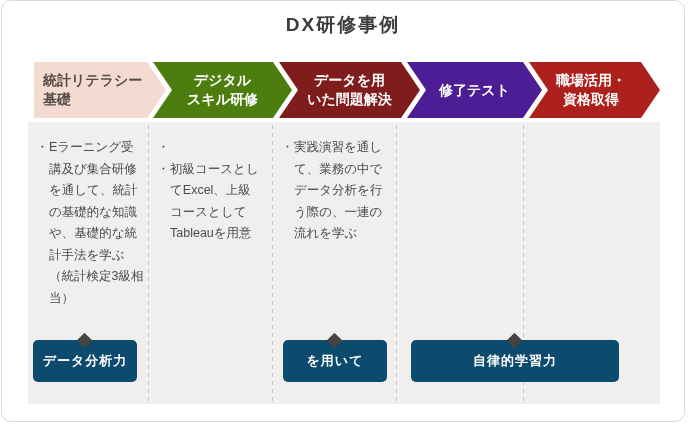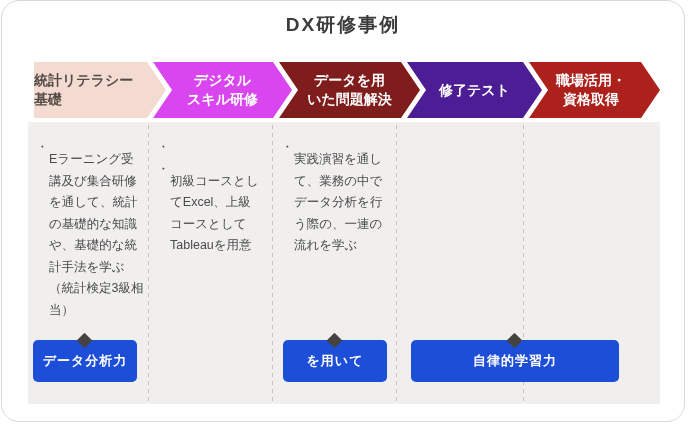--- a/index.html
+++ b/index.html
@@ -3,38 +3,38 @@
 <meta charset="utf-8">
 <style>
   html,body{margin:0;padding:0;background:#ffffff;}
   body{
     width:688px;height:424px;position:relative;
     font-family:"Liberation Sans","DejaVu Sans",sans-serif;
     -webkit-font-smoothing:antialiased;
   }
   .frame{
     position:absolute;left:1px;top:0;width:684px;height:422px;
-    background:#ffffff;border:1px solid #dbd8d5;border-radius:18px;
+    background:#ffffff;border:1px solid #dbd8d5;border-radius:10px;
     box-sizing:border-box;overflow:hidden;
   }
   .title{
     position:absolute;top:11px;left:0;width:100%;
     text-align:center;font-size:19px;font-weight:700;
     letter-spacing:2px;color:#3c3c3c;
   }
   
   .steps{position:absolute;left:32px;top:61px;height:56px;display:flex;z-index:3;}
   .step{
     height:56px;display:flex;align-items:center;justify-content:center;
     font-size:14px;font-weight:700;line-height:19px;text-align:center;
     clip-path:polygon(0 0, calc(100% - 19px) 0, 100% 50%, calc(100% - 19px) 100%, 0 100%, 19px 50%);
     box-sizing:border-box;
   }
   .step + .step{margin-left:-13px;}
-  .step:nth-child(1){width:132px;clip-path:polygon(0 0, calc(100% - 19px) 0, 100% 50%, calc(100% - 19px) 100%, 0 100%);justify-content:flex-start;text-align:left;}
+  .step:nth-child(1){width:132px;clip-path:polygon(0 0, calc(100% - 19px) 0, 100% 50%, calc(100% - 19px) 100%, 0 100%);justify-content:flex-start;text-align:left;padding-left:9px;}
   .step:nth-child(2){width:139px;}
   .step:nth-child(3){width:141px;}
   .step:nth-child(4){width:135px;}
   .step:nth-child(5){width:131px;justify-content:flex-start;text-align:center;padding-left:27px;}
   .step-label{white-space:pre-line;}
   
   .panel{
     position:absolute;left:26px;top:121px;width:632px;height:282px;
     background:#f0efee;z-index:0;
   }
@@ -44,25 +44,25 @@
   }
   .sep1{left:120px}.sep2{left:244px}.sep3{left:368px}.sep4{left:495px}
   
   .col{
     position:absolute;top:136px;width:118px;z-index:2;
     font-size:12.5px;line-height:21.5px;color:#4a4a4a;
   }
   .col1{left:34px}.col2{left:155px}.col3{left:279px}
   .bullet{display:flex;margin:0;}
   .bullet .dot{flex:0 0 13px;}
-  .bullet .txt{white-space:pre-line;flex:1;margin-top:12px;}
+  .bullet .txt{white-space:pre-line;flex:1;}
   
   .skill{
     position:absolute;top:339px;height:42px;z-index:2;
-    background:#1d4ed8;border-radius:5px;
+    background:#0c4a6e;border-radius:5px;
     display:flex;align-items:center;justify-content:center;
     color:#ffffff;font-size:13px;font-weight:700;letter-spacing:1px;
   }
   .skill1{left:31px;width:104px}
   .skill2{left:155px;width:106px}
   .skill3{left:281px;width:104px}
   .skill4{left:409px;width:208px}
   .caret{
     position:absolute;top:-5px;left:50%;margin-left:-6px;
     width:11px;height:11px;background:#454440;
@@ -74,21 +74,21 @@
 
 <div class="frame">
 
   <div class="title">DX研修事例</div>
 
   <div class="steps">
     <div class="step" style="background-color: rgb(243, 219, 209); color: rgb(84, 75, 71);">
       <span class="step-label">統計リテラシー
 基礎</span>
     </div>
-    <div class="step" style="background-color: #d946ef; color: rgb(255, 255, 255);">
+    <div class="step" style="background-color: #4d7c0f; color: rgb(255, 255, 255);">
       <span class="step-label">デジタル
 スキル研修</span>
     </div>
     <div class="step" style="background-color: #7f1d1d; color: rgb(255, 255, 255);">
       <span class="step-label">データを用
 いた問題解決</span>
     </div>
     <div class="step" style="background-color: #4c1d95; color: rgb(255, 255, 255);">
       <span class="step-label">修了テスト</span>
     </div>

